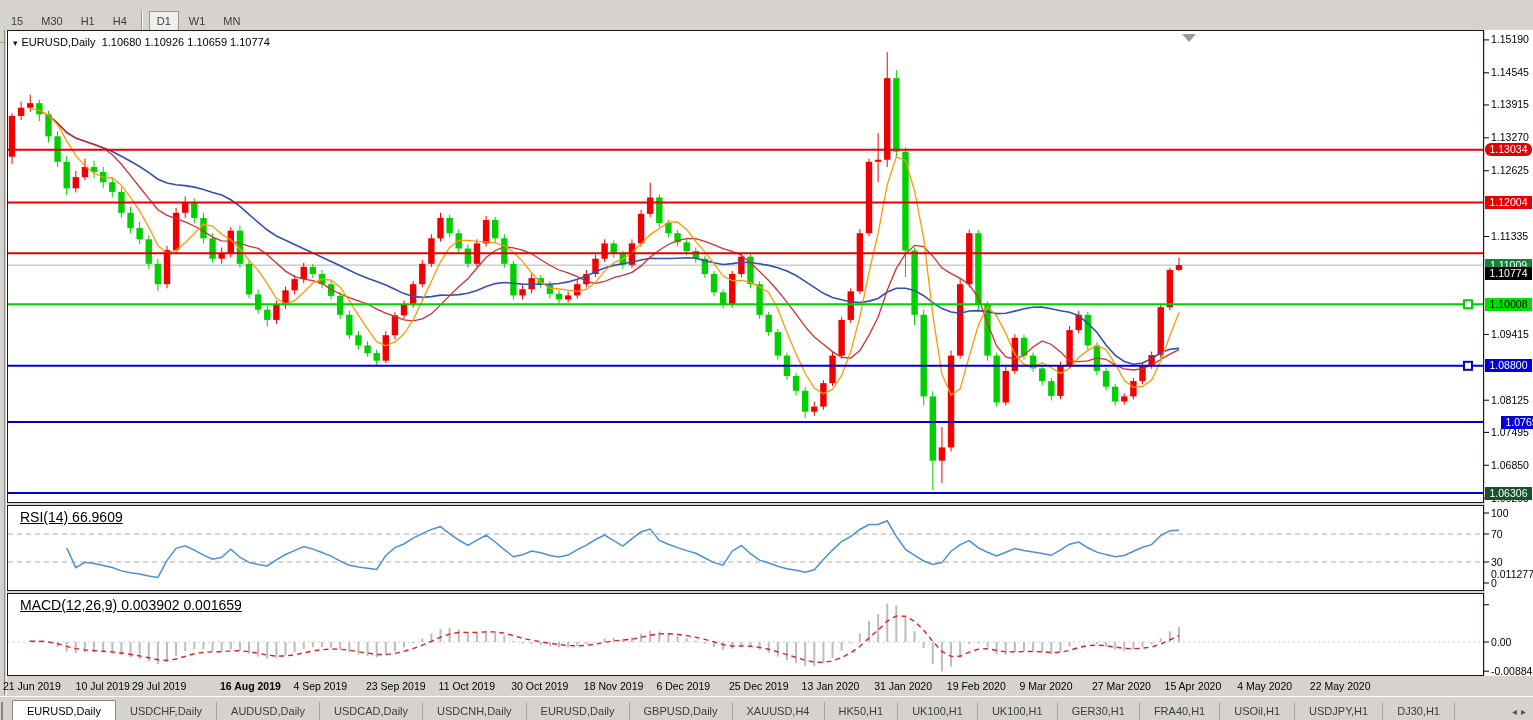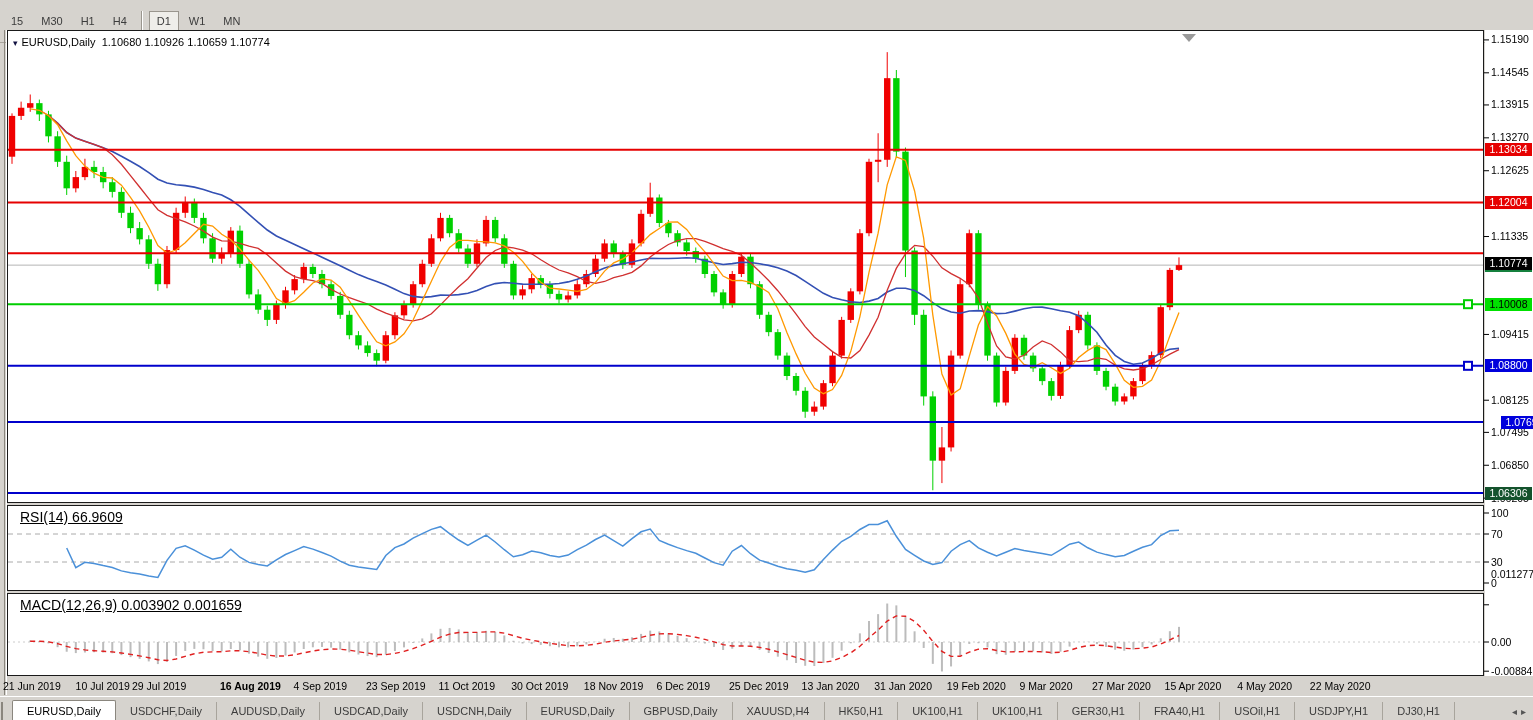--- a/index.html
+++ b/index.html
@@ -509,24 +509,24 @@
     <div class="ytick" style="top: 66.311px;">1.14545</div>
     <div class="ytick" style="top: 98.441px;">1.13915</div>
     <div class="ytick" style="top: 131.336px;">1.13270</div>
     <div class="ytick" style="top: 164.231px;">1.12625</div>
     <div class="ytick" style="top: 230.021px;">1.11335</div>
     <div class="ytick" style="top: 327.941px;">1.09415</div>
     <div class="ytick" style="top: 393.731px;">1.08125</div>
     <div class="ytick" style="top: 425.861px;">1.07495</div>
     <div class="ytick" style="top: 458.756px;">1.06850</div>
     <div class="ytick" style="top: 491.651px;">1.06205</div>
-    <div class="badge" style="top: 143.372px; background: rgb(230, 0, 0); color: rgb(255, 255, 255);">1.13034</div>
+    <div class="badge" style="top: 143.372px; background: rgb(230, 0, 0); color: rgb(255, 255, 255); border-radius: 6px;">1.13034</div>
     <div class="badge" style="top: 195.902px; background: rgb(230, 0, 0); color: rgb(255, 255, 255);">1.12004</div>
     <div class="badge" style="top: 259px; background: #15803d; color: rgb(255, 255, 255);">1.11009</div>
-    <div class="badge" style="top: 257px; background: rgb(0, 0, 0); color: rgb(255, 255, 255);">1.10774</div>
+    <div class="badge" style="top: 267px; background: rgb(0, 0, 0); color: rgb(255, 255, 255);">1.10774</div>
     <div class="badge" style="top: 297.698px; background: rgb(0, 224, 0); color: rgb(0, 0, 0);">1.10008</div>
     <div class="badge" style="top: 359.306px; background: rgb(0, 0, 220); color: rgb(255, 255, 255);">1.08800</div>
     <div class="badge" style="top: 415.559px; background: rgb(0, 0, 220); color: rgb(255, 255, 255); margin-left: 16px;">1.07697</div>
     <div class="badge" style="top: 486.5px; background: #14532d; color: rgb(255, 255, 255);">1.06306</div>
     <div class="ytick" style="top: 506.5px;">100</div>
     <div class="ytick" style="top: 527.5px;">70</div>
     <div class="ytick" style="top: 555.5px;">30</div>
     <div class="ytick" style="top: 576.5px;">0</div>
     <div class="ytick" style="top: 568px;">0.011277</div>
     <div class="ytick" style="top: 635.5px;">0.00</div>

